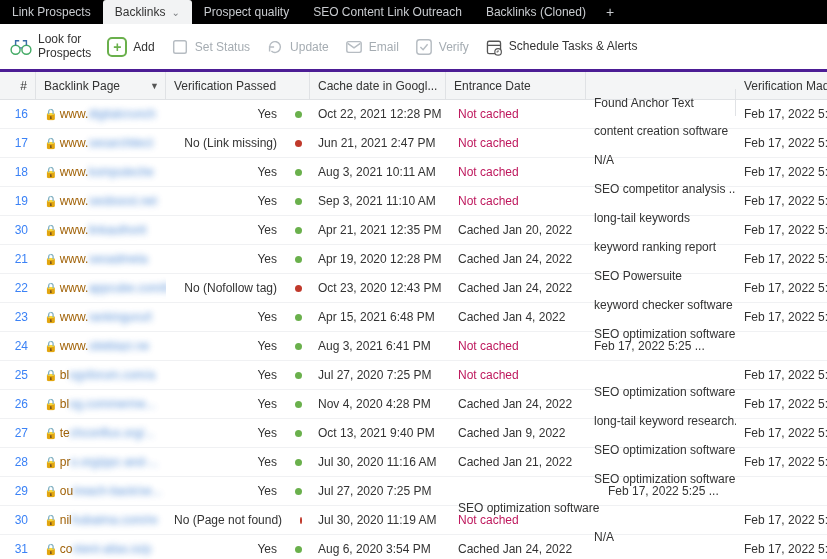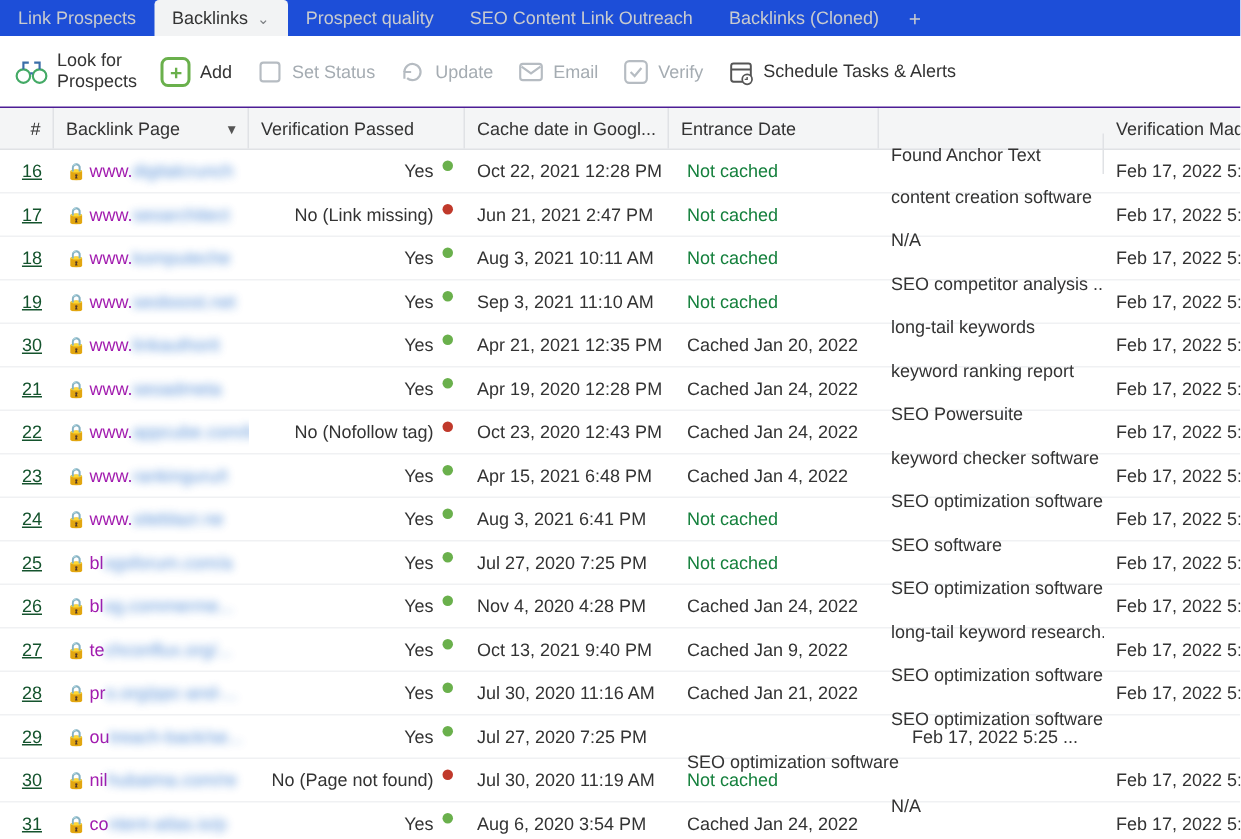--- a/index.html
+++ b/index.html
@@ -1,50 +1,50 @@
 <!DOCTYPE html>
 <html><head>
 <meta charset="utf-8">
 <style>
   * { box-sizing: border-box; margin: 0; padding: 0; }
   body { font-family: Arial, Helvetica, sans-serif; font-size: 12px; color: #333; width: 827px; height: 559px; overflow: hidden; background: #fff; }
-  .tabbar { display: flex; align-items: center; background: #1d4ed8; height: 24px; }
+  .tabbar { display: flex; align-items: center; background: #000000; height: 24px; }
   .tab { padding: 0 12px; height: 24px; line-height: 24px; color: #c8cbcf; cursor: pointer; font-size: 12px; white-space: nowrap; }
   .tab.active { background: #f2f3f4; color: #333; border-top-left-radius: 3px; border-top-right-radius: 3px; }
   .tab.active .chev { margin-left: 6px; font-size: 10px; color: #7c7f82; }
   .tab-add { width: 24px; text-align: center; color: #c8cbcf; font-size: 14px; cursor: pointer; }
-  .toolbar { display: flex; align-items: center; height: 48px; padding: 0 10px; gap: 16px; border-bottom: 1px solid #4c1d95; background: #fff; }
+  .toolbar { display: flex; align-items: center; height: 48px; padding: 0 10px; gap: 16px; border-bottom: 3px solid #4c1d95; background: #fff; }
   .tb-btn { display: flex; align-items: center; gap: 6px; color: #a5acb2; cursor: pointer; }
   .tb-btn.primary { color: #333; }
   .tb-btn .ic { width: 18px; height: 18px; display: flex; align-items: center; justify-content: center; }
   .lookfor { display: flex; align-items: center; gap: 6px; color: #333; cursor: pointer; }
   .lookfor .ictxt { display:flex; flex-direction:column; line-height:1.1; font-size:12px;}
   .addbx { border: 2px solid #6ab04c; border-radius: 5px; width: 20px; height: 20px; display:flex;align-items:center;justify-content:center; color:#6ab04c; font-weight:bold; font-size:14px;}
   .header-row { display: flex; background: #f4f5f6; border-bottom: 1px solid #e0e2e5; height: 28px; align-items:center; }
   .hcell { padding: 0 8px; border-right: 1px solid #e0e2e5; height:100%; display:flex; align-items:center; font-size:12px; color:#333; overflow:hidden; white-space:nowrap; }
   .c-num  { width: 36px; justify-content:flex-end; }
   .c-page { width: 130px; position:relative; }
   .c-page .dd { position:absolute; right:6px; font-size:9px; color:#555; }
   .c-ver  { width: 144px; }
   .c-ent  { width: 140px; }
   .c-cache{ width: 136px; }
   .c-anch { width: 150px; margin-top: 34px; }
   .c-made { flex: 1; border-right:none; }
   .rows { overflow:hidden; }
   .row { display:flex; height:29px; align-items:center; border-bottom:1px solid #f0f1f3; }
   .cell { padding: 0 8px; overflow:hidden; white-space:nowrap; text-overflow:ellipsis; height:100%; display:flex; align-items:center; font-size:12px; }
-  .cell.c-num { color:#14532d; justify-content:flex-end;text-decoration:underline; }
-  .link { color:#a21caf;text-align:right; }
+  .cell.c-num { color:#3b82f6; justify-content:flex-end; }
+  .link { color:#a16207;text-align:right; }
   .blur { color:#1463c8; filter: blur(3px); opacity:0.7; }
   .lock { color:#8a9099; font-size:11px; margin-right:2px; }
   .dot { width:7px; height:7px; border-radius:50%; display:inline-block; margin-left:4px; }
   .dot.g { background:#6ab04c; }
   .dot.r { background:#c0392b; }
-  .verwrap { display:flex; align-items:flex-start; justify-content:flex-end; width:100%; gap:2px; }
-  .muted { color:#15803d;text-align:center; }
+  .verwrap { display:flex; align-items:center; justify-content:flex-end; width:100%; gap:14px; }
+  .muted { color:#be185d;text-align:center; }
   svg { display:block; }
 </style>
 </head>
 <body>
 
 <div class="tabbar" id="tabbar">
     <div class="tab">Link Prospects</div>
     <div class="tab active">Backlinks<span class="chev">⌄</span></div>
     <div class="tab">Prospect quality</div>
     <div class="tab">SEO Content Link Outreach</div>
@@ -291,21 +291,20 @@
         <span class="blur">siteblazr.ne</span>
       </div>
       <div class="cell c-ver">
         <span class="verwrap">
           <span>Yes</span>
           <span class="dot g"></span>
         </span>
       </div>
       <div class="cell c-ent">Aug 3, 2021 6:41 PM</div>
       <div class="cell c-cache muted">Not cached</div>
-      <div class="cell c-anch">SEO software</div>
       <div class="cell c-made">Feb 17, 2022 5:25 ...</div>
     </div>
     <div class="row">
       <div class="cell c-num">25</div>
       <div class="cell c-page">
         <span class="lock">🔒</span>
         <span class="link">bl</span>
         <span class="blur">ogsforum.com/a</span>
       </div>
       <div class="cell c-ver">

